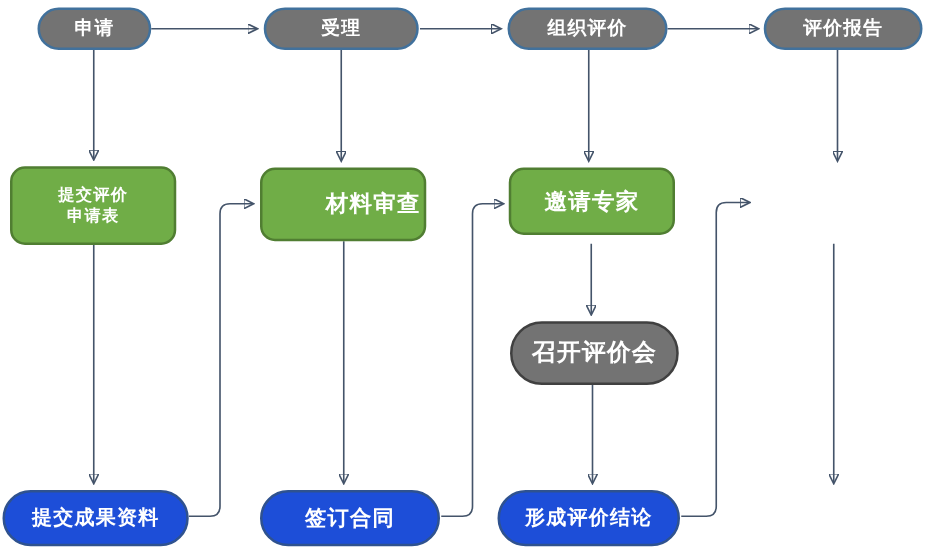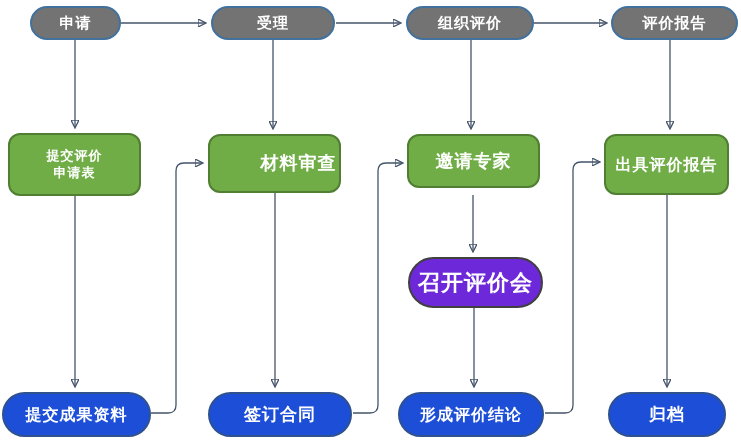--- a/index.html
+++ b/index.html
@@ -44,24 +44,24 @@
     border-radius: 20px;
     font-size: 15px;
   }
   .green-box {
     background: #70AD47;
     border: 2px solid #507E32;
     border-radius: 12px;
     font-size: 18px;
   }
   .gold-pill {
-    background: #6d28d9;
+    background: #737373;
     border: 2px solid #404040;
     border-radius: 26px;
-    font-size: 22px;
+    font-size: 19px;
   }
   .bottom-pill {
     background: #1d4ed8;
     border: 2px solid #2F528F;
     border-radius: 24px;
     font-size: 17px;
   }
 </style>
 </head>
 <body>
@@ -97,22 +97,20 @@
 
   <div class="node top-pill" style="left:30px; top:6px; width:91px; height:34px;">申请</div>
   <div class="node top-pill" style="left:211px; top:6px; width:124px; height:34px;">受理</div>
   <div class="node top-pill" style="left:406px; top:6px; width:128px; height:34px;">组织评价</div>
   <div class="node top-pill" style="left:611px; top:6px; width:127px; height:34px;">评价报告</div>
 
   <div class="node green-box" style="left:8px; top:133px; width:133px; height:63px; font-size:13px;">提交评价
 申请表</div>
   <div class="node green-box" style="left:208px; top:134px; width:133px; height:59px;padding-left:48px;">材料审查</div>
   <div class="node green-box" style="left:407px; top:134px; width:133px; height:54px;">邀请专家</div>
-  <div class="node green-box" style="left:604px; top:134px; width:125px; height:61px; font-size:16px;">出具评价报告</div>
 
   <div class="node gold-pill" style="left:408px; top:257px; width:135px; height:51px;">召开评价会</div>
 
   <div class="node bottom-pill" style="left:2px; top:392px; width:149px; height:45px; font-size:16px;">提交成果资料</div>
   <div class="node bottom-pill" style="left:208px; top:392px; width:144px; height:45px;">签订合同</div>
   <div class="node bottom-pill" style="left:398px; top:392px; width:146px; height:45px; font-size:16px;text-align:right;">形成评价结论</div>
-  <div class="node bottom-pill" style="left:608px; top:392px; width:118px; height:45px;">归档</div>
 
 </div>
 
 </body></html>

